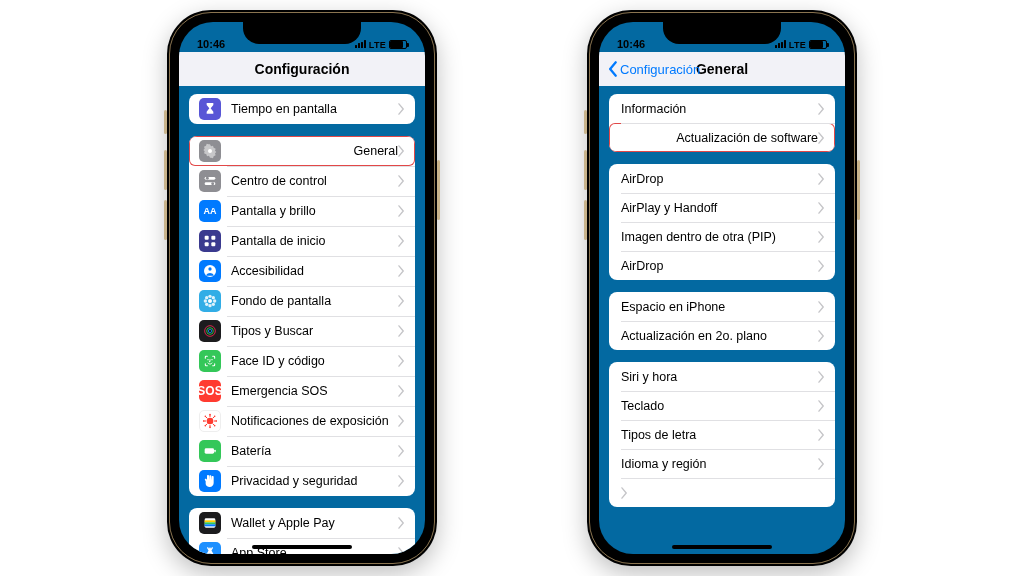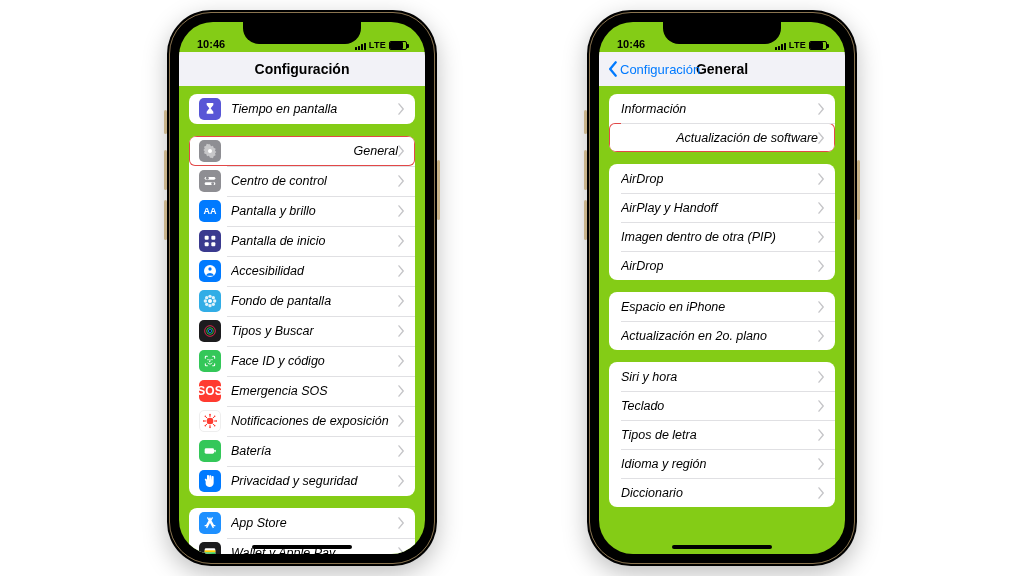--- a/index.html
+++ b/index.html
@@ -2,42 +2,42 @@
 <html><head>
   <meta charset="utf-8">
   <style>
     * { margin:0; padding:0; box-sizing:border-box; -webkit-font-smoothing:antialiased; font-family:-apple-system,'SF Pro Text','Helvetica Neue',Arial,sans-serif; }
     body { width:1024px; height:576px; background:#fff; display:flex; justify-content:center; align-items:center; gap:150px; }
     .phone {
       width:270px; height:556px; background:#000; border-radius:44px; padding:12px;
       position:relative; box-shadow:0 8px 24px rgba(0,0,0,.25);
     }
     .phone::before{content:"";position:absolute;inset:2px;border-radius:42px;border:1px solid #8a7450;pointer-events:none;}
-    .screen { width:100%; height:100%; background:#84cc16; border-radius:34px; overflow:hidden; position:relative; display:flex; flex-direction:column; }
+    .screen { width:100%; height:100%; background:#0369a1; border-radius:34px; overflow:hidden; position:relative; display:flex; flex-direction:column; }
     .notch { position:absolute; top:0; left:50%; transform:translateX(-50%); width:118px; height:22px; background:#000; border-radius:0 0 16px 16px; z-index:5; }
     .status-bar { height:30px; display:flex; justify-content:space-between; align-items:flex-end; padding:0 18px 2px; font-size:11px; font-weight:600; color:#000; }
-    .status-right{display:flex;align-items:flex-end;gap:3px;}
+    .status-right{display:flex;align-items:flex-start;gap:3px;}
     .signal{display:flex;align-items:flex-end;gap:1px;}
     .signal span{width:2px;background:#000;border-radius:.5px;}
     .signal span:nth-child(1){height:3px}.signal span:nth-child(2){height:4.5px}.signal span:nth-child(3){height:6px}.signal span:nth-child(4){height:7.5px}
     .lte{font-size:9px;font-weight:600;letter-spacing:.3px;}
     .battery{width:18px;height:9px;border:1px solid #000;border-radius:2px;position:relative;}
     .battery::after{content:"";position:absolute;right:-2.5px;top:2px;width:1.5px;height:4px;background:#000;border-radius:0 1px 1px 0;}
     .battery i{display:block;height:100%;width:80%;background:#000;border-radius:1px;}
     .header{height:34px;display:flex;align-items:center;justify-content:center;position:relative;background:#f2f2f7;}
     .header-title{font-size:14px;font-weight:600;color:#000;}
     .back-btn{position:absolute;left:10px;display:flex;align-items:center;color:#007aff;font-size:13px;gap:2px;}
     .content{flex:1;overflow:hidden;padding-top:2px;}
     .group{background:#fff;margin:6px 10px 12px;border-radius:8px;overflow:hidden;}
     .row{display:flex;align-items:center;min-height:29px;padding:4px 10px 4px 10px;position:relative;font-size:12.5px;color:#000;}
     .row + .row::before{content:"";position:absolute;top:0;left:38px;right:0;height:.5px;background:#e0e0e3;}
     .row.noicon + .row.noicon::before{left:12px;}
     .row.highlight{box-shadow:inset 0 0 0 1px #e24848;border-radius:6px;text-align:right;}
     .row .icon-box{width:22px;height:22px;border-radius:5px;margin-right:10px;display:flex;align-items:center;justify-content:center;flex-shrink:0;}
-    .row .label{flex:1;white-space:nowrap;overflow:hidden;text-overflow:ellipsis;font-style:italic;}
+    .row .label{flex:1;white-space:nowrap;overflow:hidden;text-overflow:ellipsis;}
     .row.noicon{padding-left:12px;}
     .chev{color:#c5c5c8;}
     .chev svg{display:block;}
     .home-ind{position:absolute;bottom:5px;left:50%;transform:translateX(-50%);width:100px;height:4px;background:#000;border-radius:3px;z-index:4;}
     .side-btn{position:absolute;background:#c9b48c;border-radius:2px;}
     .sb-left1{left:-3px;top:100px;width:3px;height:24px;}
     .sb-left2{left:-3px;top:140px;width:3px;height:40px;}
     .sb-left3{left:-3px;top:190px;width:3px;height:40px;}
     .sb-right{right:-3px;top:150px;width:3px;height:60px;}
     
@@ -335,39 +335,39 @@
     <span class="label">Privacidad y seguridad</span>
     <span class="chev">
               <svg width="7" height="12">
                 <use href="#chev-right"></use>
               </svg>
             </span>
   </div>
         </div>
         <div class="group">
           <div class="row">
+    <span class="icon-box bg-wallet">
+              <svg width="16" height="16">
+                <use href="#i-wallet"></use>
+              </svg>
+            </span>
+    <span class="label">Wallet y Apple Pay</span>
+    <span class="chev">
+              <svg width="7" height="12">
+                <use href="#chev-right"></use>
+              </svg>
+            </span>
+  </div>
+          <div class="row">
     <span class="icon-box bg-appstore">
               <svg width="16" height="16">
                 <use href="#i-appstore"></use>
               </svg>
             </span>
     <span class="label">App Store</span>
-    <span class="chev">
-              <svg width="7" height="12">
-                <use href="#chev-right"></use>
-              </svg>
-            </span>
-  </div>
-          <div class="row">
-    <span class="icon-box bg-wallet">
-              <svg width="16" height="16">
-                <use href="#i-wallet"></use>
-              </svg>
-            </span>
-    <span class="label">Wallet y Apple Pay</span>
     <span class="chev">
               <svg width="7" height="12">
                 <use href="#chev-right"></use>
               </svg>
             </span>
   </div>
         </div>
       </div>
     <div class="home-ind"></div>
   </div>
@@ -515,21 +515,20 @@
 
     <span class="label">Idioma y región</span>
     <span class="chev">
               <svg width="7" height="12">
                 <use href="#chev-right"></use>
               </svg>
             </span>
   </div>
           <div class="row noicon">
 
-    <span class="label">Diccionario</span>
     <span class="chev">
               <svg width="7" height="12">
                 <use href="#chev-right"></use>
               </svg>
             </span>
   </div>
         </div>
       </div>
     <div class="home-ind"></div>
   </div>

